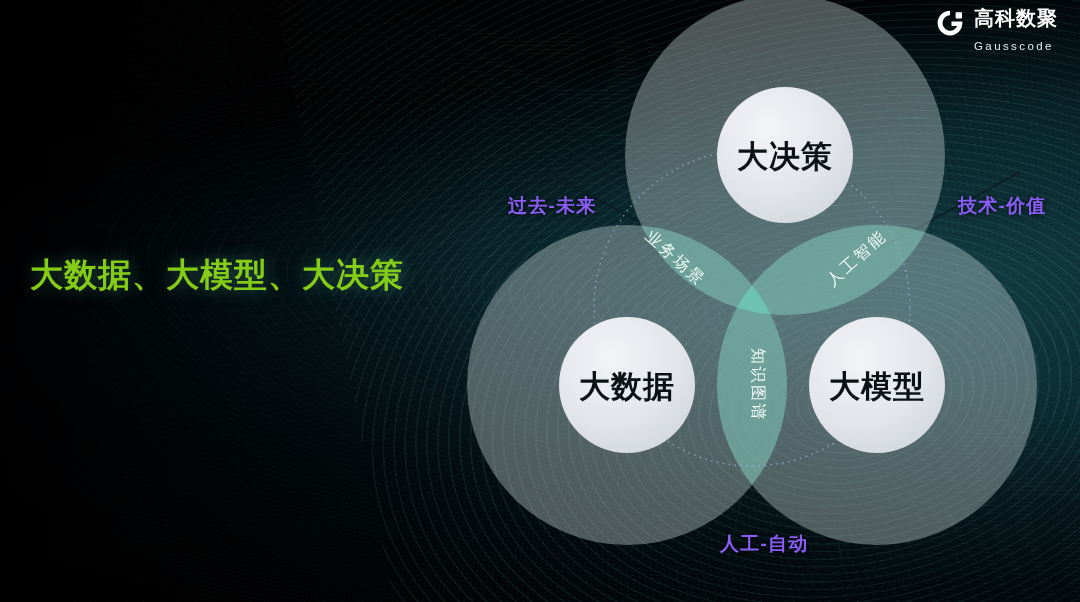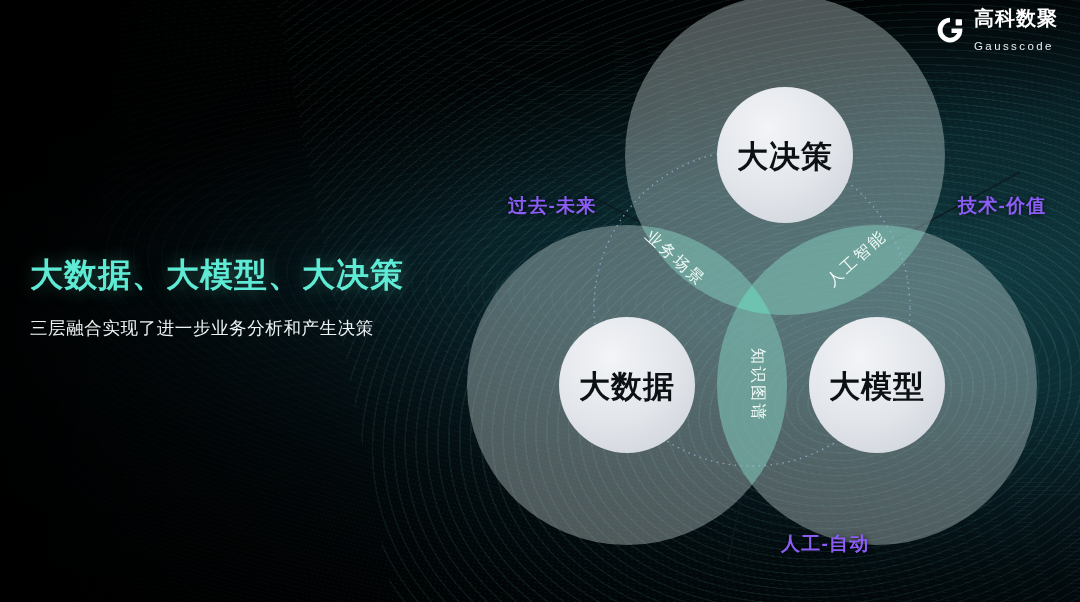--- a/index.html
+++ b/index.html
@@ -85,21 +85,20 @@
       radial-gradient(130% 120% at 50% 50%, rgba(0,0,0,0) 42%, rgba(0,0,0,0.55) 82%, rgba(0,0,0,0.86) 100%),
       linear-gradient(to right, rgba(0,0,0,0.85) 0%, rgba(0,0,0,0.35) 22%, rgba(0,0,0,0) 46%);
   }
 
   
   .logo {
     position: absolute;
     right: 22px;
     top: 8px;
     display: flex;
-    align-items: center;
     gap: 9px;
     z-index: 40;
   }
   .logo-mark { width: 30px; height: 30px; display: block; }
   .logo-words { display: flex; flex-direction: column; line-height: 1; }
   .logo-cn {
     color: #ffffff;
     font-size: 20px;
     font-weight: 700;
     letter-spacing: 1px;
@@ -113,21 +112,21 @@
 
   
   .copy {
     position: absolute;
     left: 30px;
     top: 255px;
     z-index: 30;
     width: 430px;
   }
   .headline {
-    color: #5eead4;
+    color: #84cc16;
     font-size: 33px;
     font-weight: 700;
     letter-spacing: 1px;
     line-height: 1.2;
     margin: 0 0 16px 0;
     text-shadow: 0 0 18px rgba(110,230,200,0.35);
   }
   .sub {
     color: #eef4f5;
     font-size: 17.5px;
@@ -166,21 +165,21 @@
     color: #8b5cf6;
     font-size: 19px;
     font-weight: 700;
     letter-spacing: 1.2px;
     white-space: nowrap;
     z-index: 35;
     text-shadow: 0 1px 6px rgba(0,0,0,0.8);
   }
   #axis-past-future { left: 508px; top: 193px; }
   #axis-tech-value  { left: 958px; top: 193px; }
-  #axis-manual-auto { left: 781px; top: 531px; }
+  #axis-manual-auto { left: 720px; top: 531px; }
 </style>
 </head>
 <body>
 
 <div id="slide">
 
   <div class="bg-base"></div>
   <div class="bg-sweep"></div>
   <div class="bg-ripple"></div>
   <div class="bg-ripple2"></div>
@@ -193,21 +192,20 @@
       <rect x="27.5" y="5.5" width="8.5" height="8.5" rx="1.2" fill="#ffffff"></rect>
     </svg>
     <div class="logo-words">
       <span class="logo-cn">高科数聚</span>
       <span class="logo-en">Gausscode</span>
     </div>
   </div>
 
   <div class="copy">
     <h1 class="headline">大数据、大模型、大决策</h1>
-    <div class="sub">三层融合实现了进一步业务分析和产生决策</div>
   </div>
 
   <div class="venn">
     <svg viewBox="0 0 620 602">
       <defs>
         <clipPath id="clipDecision">
             <circle cx="325" cy="155" r="160"></circle>
           </clipPath>
         <clipPath id="clipBigdata">
             <circle cx="167" cy="385" r="160"></circle>

